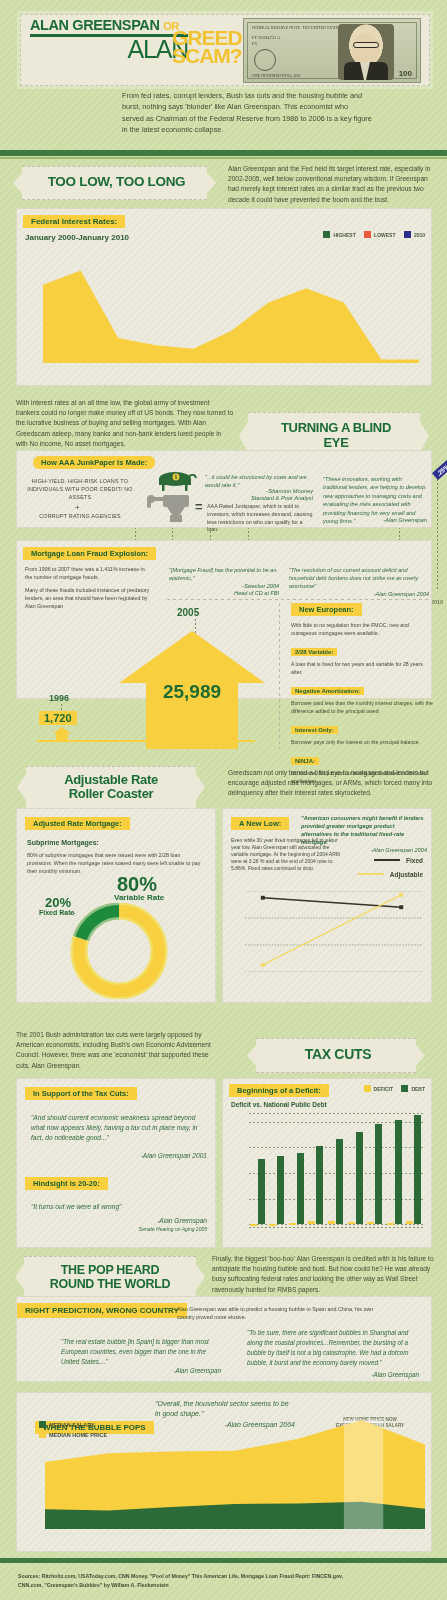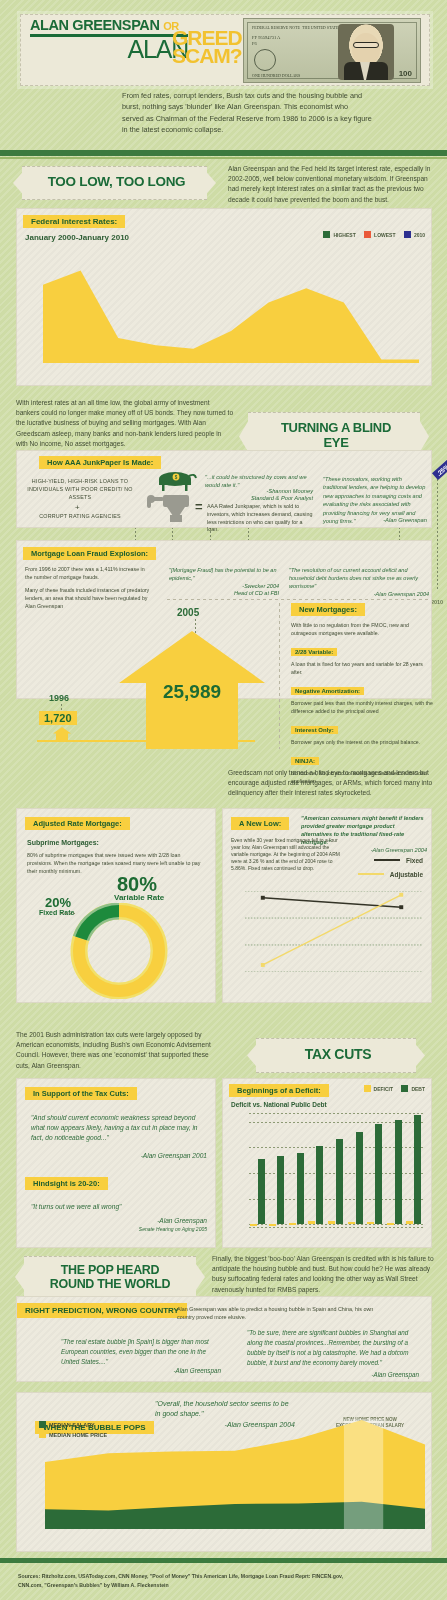--- a/index.html
+++ b/index.html
@@ -186,21 +186,21 @@
         <div class="ratepill" style="position: absolute; left: 421px; top: 262px; font-size: 6.3px; font-weight: bold; transform: rotate(-42deg); transform-origin: left bottom; white-space: nowrap; background: rgb(45, 47, 143); color: rgb(255, 255, 255); padding: 1px 3px;">.25%</div>
       </div>
   </div>
 
   <div class="body-txt" style="position:absolute;left:16px;top:398px;width:218px;font-size:6.6px;">With interest rates at an all time low, the global army of investment bankers could no longer make money off of US bonds. They now turned to the lucrative business of buying and selling mortgages. With Alan Greedscam asleep, many banks and non-bank lenders lured people in with No income, No asset mortgages.</div>
   <div style="position:absolute;left:248px;top:412px;">
     <div class="chev" style="font-size:13px;letter-spacing:-.3px;width:172px;text-align:center;">TURNING A BLIND EYE</div>
   </div>
 
   <div class="panel" style="position:absolute;left:16px;top:450px;width:416px;height:78px;">
-    <div class="yellowtag" style="position:absolute;left:22px;top:5px;font-size:7.5px;">How AAA JunkPaper Is Made:</div>
+    <div class="yellowtag" style="position:absolute;left:16px;top:5px;font-size:7.5px;border-radius:6px;">How AAA JunkPaper Is Made:</div>
     <div style="position:absolute;left:8px;top:26px;width:110px;font-size:5.4px;color:#3f4a32;
                 text-align:center;line-height:1.5;letter-spacing:.2px;">HIGH-YIELD, HIGH-RISK LOANS TO INDIVIDUALS WITH POOR CREDIT/ NO ASSETS</div>
     <div style="position:absolute;left:58px;top:52px;font-size:8px;color:#3f4a32;">+</div>
     <div style="position:absolute;left:8px;top:62px;width:110px;font-size:5.4px;color:#3f4a32;
                 text-align:center;letter-spacing:.2px;">CORRUPT RATING AGENCIES</div>
 
     <svg style="position:absolute;left:128px;top:18px;" width="62" height="56" viewBox="0 0 62 56">
       <ellipse cx="30" cy="10" rx="16" ry="7" fill="#2c6b38"></ellipse>
       <rect x="14" y="10" width="32" height="6" fill="#2c6b38"></rect>
       <rect x="17" y="15" width="2.5" height="7" fill="#2c6b38"></rect>
@@ -254,30 +254,36 @@
     <div style="position:absolute;left:22px;top:170px;background:#f8cf3f;padding:1px 5px;
                 font-size:11px;font-weight:bold;color:#1d6b33;">1,720</div>
     <svg style="position:absolute;left:36px;top:186px;" width="18" height="15" viewBox="0 0 18 15">
       <path d="M9 0 L18 6.5 L15 6.5 L15 15 L3 15 L3 6.5 L0 6.5 Z" fill="#f8cf3f"></path>
     </svg>
     <div style="position:absolute;left:20px;top:199px;width:218px;height:2px;background:#f8cf3f;"></div>
 
     <div style="position:absolute;left:262px;top:62px;width:1px;height:146px;
                 background:repeating-linear-gradient(180deg,#b9b6a2 0 3px,transparent 3px 6px);"></div>
 
-    <div class="yellowtag" style="position:absolute;left:274px;top:62px;font-size:7.5px;">New Mortgages:</div>
+    <div class="yellowtag" style="position:absolute;left:274px;top:62px;font-size:7.5px;">New European:</div>
     <div class="body-txt" style="position:absolute;left:274px;top:80px;width:138px;font-size:5.2px;">With little to no regulation from the FMOC, new and outrageous mortgages were available.</div>
     <div id="mortgage-list" style="position:absolute;left:274px;top:99px;width:142px;">
         <div style="margin-bottom: 3px;"><div class="yellowtag sm">2/28 Variable:</div><div class="body-txt" style="font-size: 5.2px; margin-top: 2px;">A loan that is fixed for two years and variable for 28 years after.</div></div>
         <div style="margin-bottom: 3px;"><div class="yellowtag sm">Negative Amortization:</div><div class="body-txt" style="font-size: 5.2px; margin-top: 2px;">Borrower paid less than the monthly interest charges, with the difference added to the principal owed</div></div>
         <div style="margin-bottom: 3px;"><div class="yellowtag sm">Interest Only:</div><div class="body-txt" style="font-size: 5.2px; margin-top: 2px;">Borrower pays only the interest on the principal balance.</div></div>
         <div style="margin-bottom: 3px;"><div class="yellowtag sm">NINJA:</div><div class="body-txt" style="font-size: 5.2px; margin-top: 2px;">No income, No job and no assets are disclosed on the loan application.</div></div>
       </div>
   </div>
 
+  <div style="position:absolute;left:26px;top:766px;">
+    <div class="chev" style="font-size:13px;letter-spacing:-.3px;width:170px;text-align:center;line-height:1.1;padding:6px 16px;">
+      <div>Adjustable Rate</div>
+      <div>Roller Coaster</div>
+    </div>
+  </div>
   <div class="body-txt" style="position:absolute;left:228px;top:768px;width:208px;font-size:6.6px;">Greedscam not only turned a blind eye to mortgages and lenders but encourage adjusted rate mortgages, or ARMs, which forced many into delinquency after their interest rates skyrocketed.</div>
 
   <div class="panel" style="position:absolute;left:16px;top:808px;width:200px;height:195px;">
     <div class="yellowtag" style="position:absolute;left:8px;top:8px;font-size:7.5px;">Adjusted Rate Mortgage:</div>
     <div style="position:absolute;left:10px;top:30px;font-size:7px;font-weight:bold;color:#2c5c33;">Subprime Mortgages:</div>
     <div class="body-txt" style="position:absolute;left:10px;top:42px;width:180px;font-size:5.3px;">80% of subprime mortgages that were issued were with 2/28 loan provisions. When the mortgage rates soared many were left unable to pay their monthly minimum.</div>
     <div style="position:absolute;left:100px;top:64px;font-size:20px;font-weight:bold;color:#1d6b33;">80%</div>
     <div style="position:absolute;left:97px;top:84px;font-size:8px;font-weight:bold;color:#1d6b33;">Variable Rate</div>
     <div style="position:absolute;left:28px;top:86px;font-size:13px;font-weight:bold;color:#1d6b33;">20%</div>
     <div style="position:absolute;left:22px;top:100px;font-size:7px;font-weight:bold;color:#1d6b33;">Fixed Rate</div>

